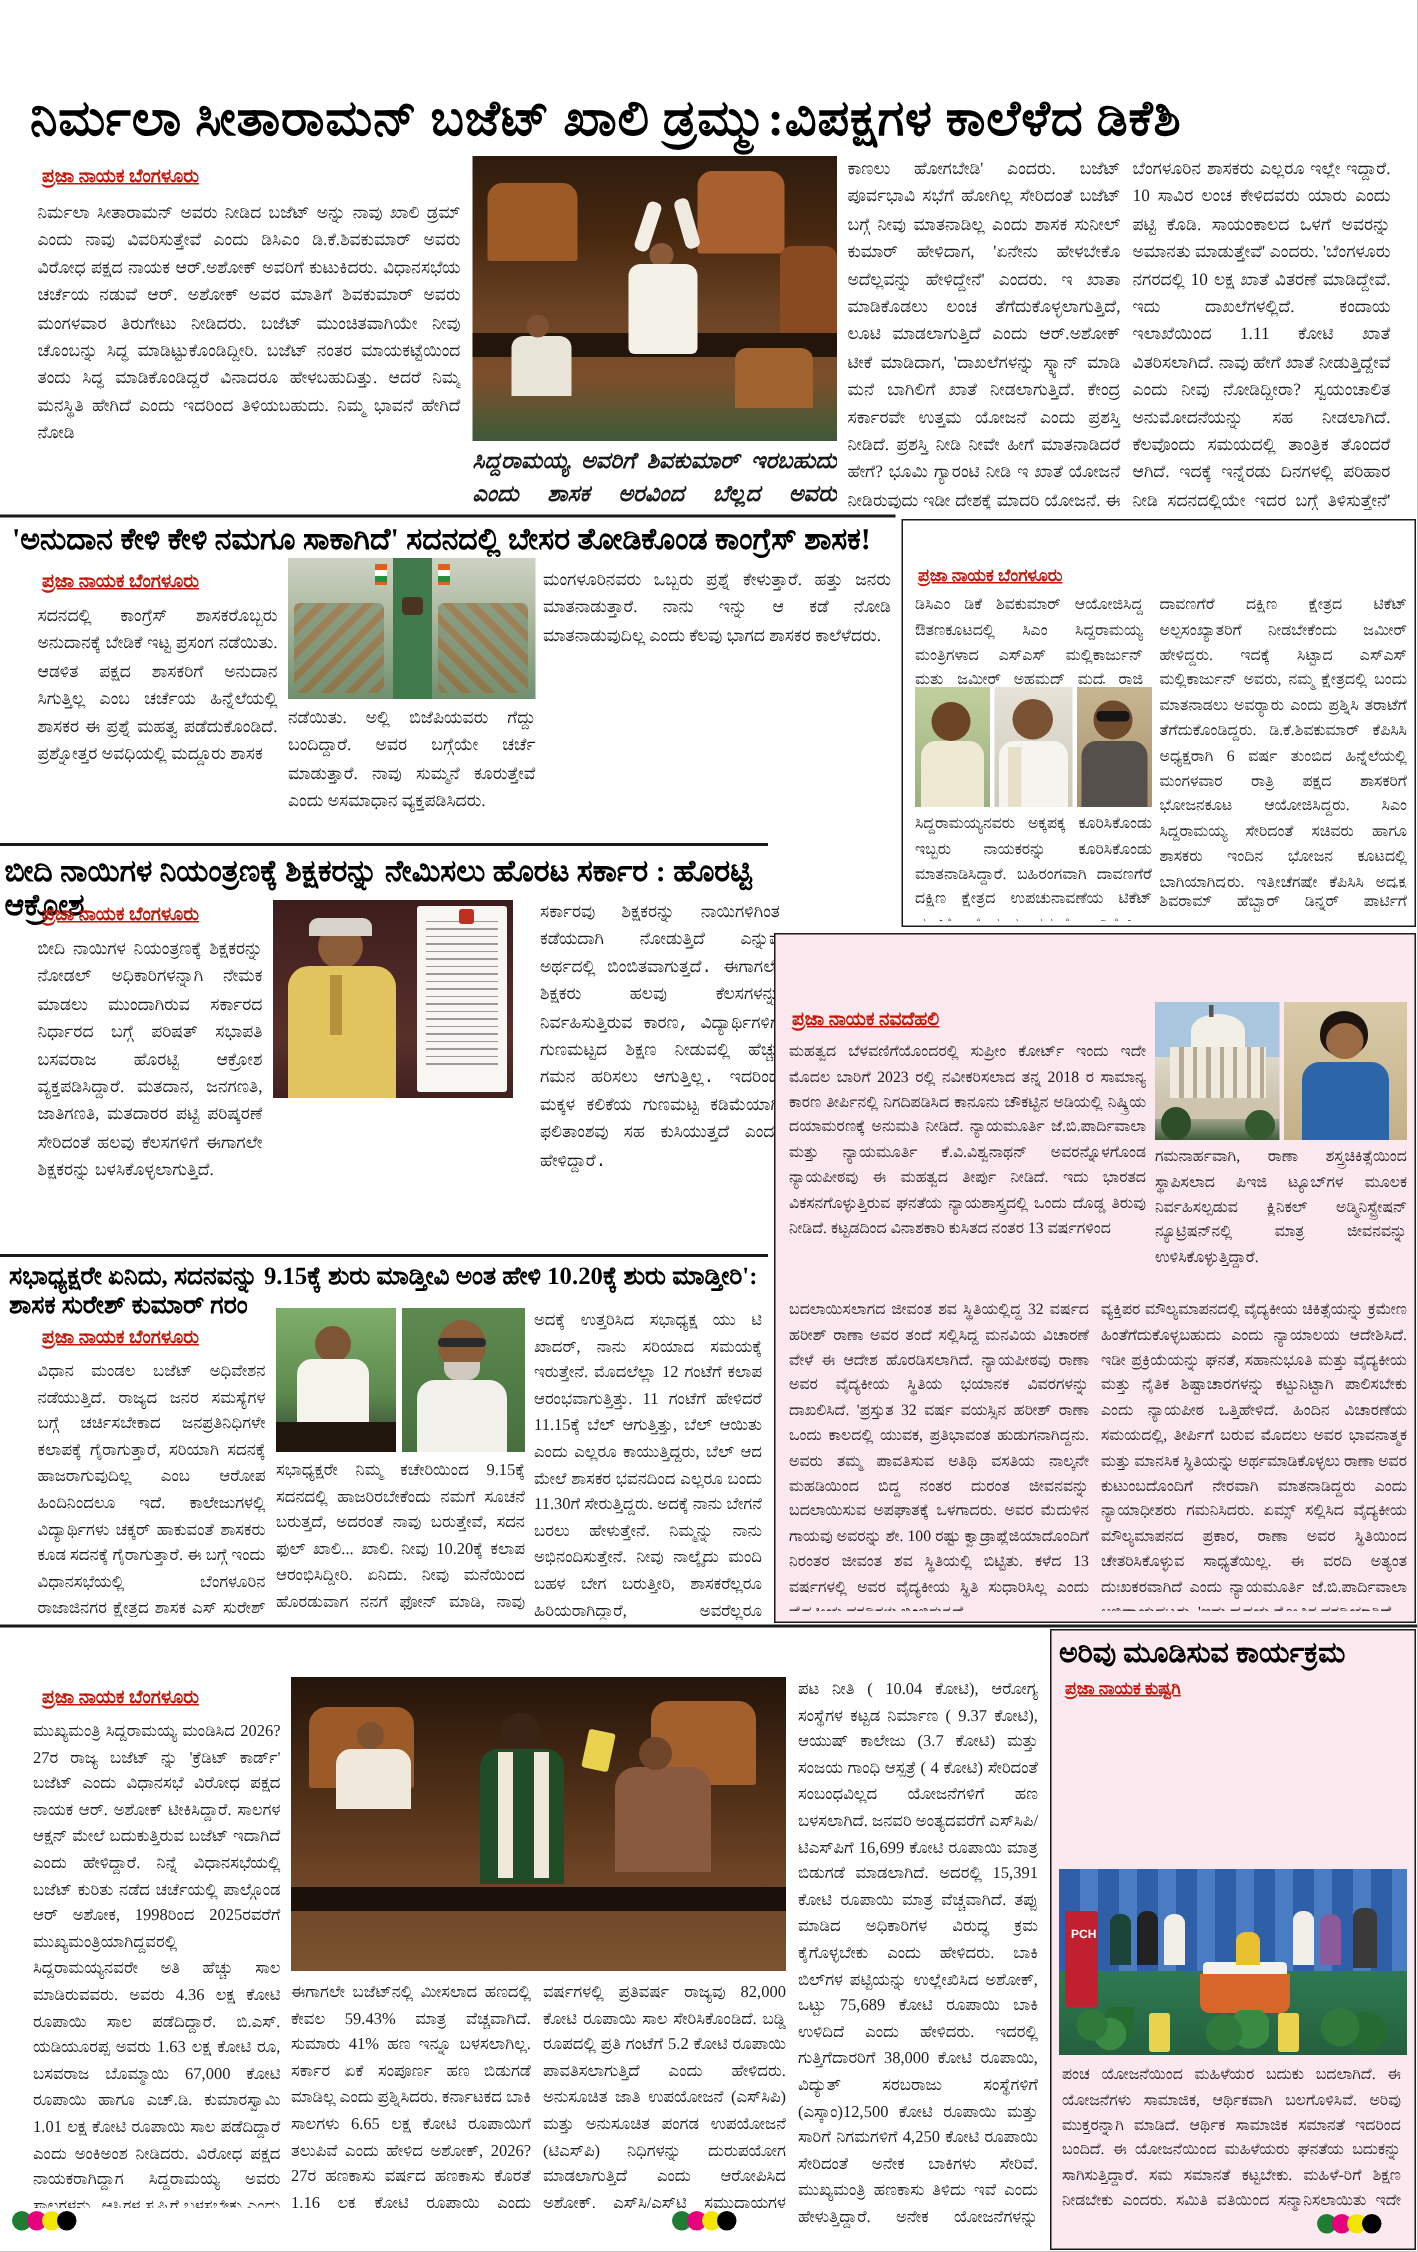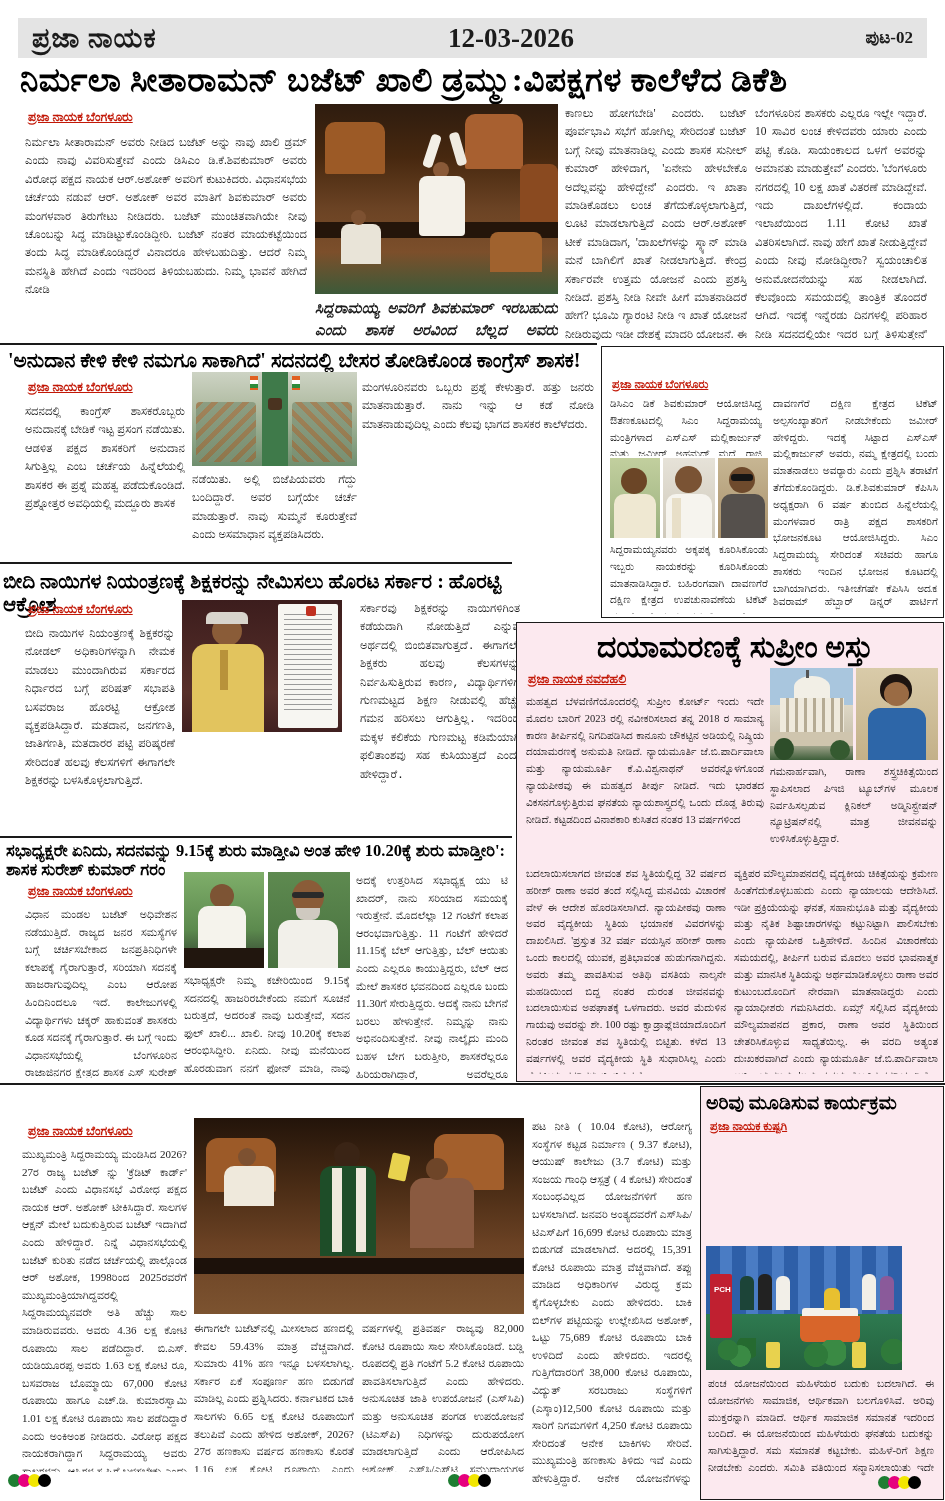--- a/index.html
+++ b/index.html
@@ -22,25 +22,20 @@
   .ph{position:absolute;overflow:hidden;}
   .ph div{position:absolute;}
   .regdots{display:flex;align-items:center;}
   .dot{width:13px;height:13px;border-radius:50%;margin-right:-3px;}
 </style>
 </head>
 <body>
 
 <div class="page">
 
-  <div class="abs masthead" style="left:18px;top:18px;width:909px;height:40px;">
-    <span class="mast-title">ಪ್ರಜಾ ನಾಯಕ</span>
-    <span class="mast-date">12-03-2026</span>
-    <span class="mast-page">ಪುಟ-02</span>
-  </div>
 
   <div class="abs hl main-hl" style="left:20px;top:62px;width:910px;height:42px;">ನಿರ್ಮಲಾ ಸೀತಾರಾಮನ್ ಬಜೆಟ್ ಖಾಲಿ ಡ್ರಮ್ಮು:ವಿಪಕ್ಷಗಳ ಕಾಲೆಳೆದ ಡಿಕೆಶಿ</div>
 
   <div class="abs byline" style="left:28px;top:110px;">ಪ್ರಜಾ ನಾಯಕ ಬೆಂಗಳೂರು</div>
   <div class="abs body-col" style="left:25px;top:133px;width:282px;height:205px;">ನಿರ್ಮಲಾ ಸೀತಾರಾಮನ್ ಅವರು ನೀಡಿದ ಬಜೆಟ್ ಅನ್ನು ನಾವು ಖಾಲಿ ಡ್ರಮ್ ಎಂದು ನಾವು ವಿವರಿಸುತ್ತೇವೆ ಎಂದು ಡಿಸಿಎಂ ಡಿ.ಕೆ.ಶಿವಕುಮಾರ್ ಅವರು ವಿರೋಧ ಪಕ್ಷದ ನಾಯಕ ಆರ್.ಅಶೋಕ್ ಅವರಿಗೆ ಕುಟುಕಿದರು. ವಿಧಾನಸಭೆಯ ಚರ್ಚೆಯ ನಡುವೆ ಆರ್. ಅಶೋಕ್ ಅವರ ಮಾತಿಗೆ ಶಿವಕುಮಾರ್ ಅವರು ಮಂಗಳವಾರ ತಿರುಗೇಟು ನೀಡಿದರು. ಬಜೆಟ್ ಮುಂಚಿತವಾಗಿಯೇ ನೀವು ಚೊಂಬನ್ನು ಸಿದ್ಧ ಮಾಡಿಟ್ಟುಕೊಂಡಿದ್ದೀರಿ. ಬಜೆಟ್ ನಂತರ ಮಾಯಕಟ್ಟೆಯಿಂದ ತಂದು ಸಿದ್ಧ ಮಾಡಿಕೊಂಡಿದ್ದರೆ ವಿನಾದರೂ ಹೇಳಬಹುದಿತ್ತು. ಆದರೆ ನಿಮ್ಮ ಮನಸ್ಥಿತಿ ಹೇಗಿದೆ ಎಂದು ಇದರಿಂದ ತಿಳಿಯಬಹುದು. ನಿಮ್ಮ ಭಾವನೆ ಹೇಗಿದೆ ನೋಡಿ</div>
 
   <div class="ph" style="left:315px;top:104px;width:243px;height:190px;background:linear-gradient(180deg,#2e1c0f 0%,#47280f 28%,#6b4324 55%,#7c4f2b 78%,#3c5a39 100%);">
     <div style="left:10px;top:18px;width:60px;height:52px;background:#9c5a26;border-radius:10px 10px 2px 2px;"></div>
     <div style="left:150px;top:10px;width:58px;height:55px;background:#a86030;border-radius:10px 10px 2px 2px;"></div>
     <div style="left:205px;top:60px;width:38px;height:60px;background:#8a4a20;border-radius:8px 8px 0 0;"></div>
@@ -129,21 +124,20 @@
   <div class="ph" style="left:268px;top:872px;width:82px;height:96px;background:linear-gradient(180deg,#5e8a50,#47703e);">
     <div style="left:24px;top:8px;width:32px;height:34px;border-radius:50%;background:#8a5c38;"></div>
     <div style="left:24px;top:20px;width:32px;height:6px;background:#2a2a2a;border-radius:3px;"></div>
     <div style="left:28px;top:36px;width:24px;height:12px;background:#cfc9c0;border-radius:0 0 8px 8px;"></div>
     <div style="left:10px;top:48px;width:60px;height:48px;background:#f2f0ea;border-radius:12px 12px 0 0;"></div>
   </div>
   <div class="abs body-col" style="left:184px;top:972px;width:166px;height:108px;font-size:11px;">ಸಭಾಧ್ಯಕ್ಷರೇ ನಿಮ್ಮ ಕಚೇರಿಯಿಂದ 9.15ಕ್ಕೆ ಸದನದಲ್ಲಿ ಹಾಜರಿರಬೇಕೆಂದು ನಮಗೆ ಸೂಚನೆ ಬರುತ್ತದೆ, ಅದರಂತೆ ನಾವು ಬರುತ್ತೇವೆ, ಸದನ ಫುಲ್ ಖಾಲಿ... ಖಾಲಿ. ನೀವು 10.20ಕ್ಕೆ ಕಲಾಪ ಆರಂಭಿಸಿದ್ದೀರಿ. ಏನಿದು. ನೀವು ಮನೆಯಿಂದ ಹೊರಡುವಾಗ ನನಗೆ ಫೋನ್ ಮಾಡಿ, ನಾವು ಕೂಡಲೇ ಇಲ್ಲಿಗೆ ಬರುತ್ತೇವೆ ಎಂದು ಗರಂ ಆಗಿಯೇ ಹೇಳಿದರು.</div>
   <div class="abs body-col" style="left:356px;top:872px;width:152px;height:208px;font-size:11px;">ಅದಕ್ಕೆ ಉತ್ತರಿಸಿದ ಸಭಾಧ್ಯಕ್ಷ ಯು ಟಿ ಖಾದರ್, ನಾನು ಸರಿಯಾದ ಸಮಯಕ್ಕೆ ಇರುತ್ತೇನೆ. ಮೊದಲೆಲ್ಲಾ 12 ಗಂಟೆಗೆ ಕಲಾಪ ಆರಂಭವಾಗುತ್ತಿತ್ತು. 11 ಗಂಟೆಗೆ ಹೇಳಿದರೆ 11.15ಕ್ಕೆ ಬೆಲ್ ಆಗುತ್ತಿತ್ತು, ಬೆಲ್ ಆಯಿತು ಎಂದು ಎಲ್ಲರೂ ಕಾಯುತ್ತಿದ್ದರು, ಬೆಲ್ ಆದ ಮೇಲೆ ಶಾಸಕರ ಭವನದಿಂದ ಎಲ್ಲರೂ ಬಂದು 11.30ಗೆ ಸೇರುತ್ತಿದ್ದರು. ಅದಕ್ಕೆ ನಾನು ಬೇಗನೆ ಬರಲು ಹೇಳುತ್ತೇನೆ. ನಿಮ್ಮನ್ನು ನಾನು ಅಭಿನಂದಿಸುತ್ತೇನೆ. ನೀವು ನಾಲ್ಕೈದು ಮಂದಿ ಬಹಳ ಬೇಗ ಬರುತ್ತೀರಿ, ಶಾಸಕರೆಲ್ಲರೂ ಹಿರಿಯರಾಗಿದ್ದಾರೆ, ಅವರೆಲ್ಲರೂ ಮಾದರಿಯಾಗಿರಬೇಕು ಎಂದರು. ಕಮಿಟಿಯಲ್ಲಿ ಕೋರಂನ್ನು ಕಡಿಮೆ ಮಾಡಿದ್ದೀರಿ. ಇಲ್ಲಿ ಕೂಡ ಅದೇ ರೀತಿ ಮಾಡಿ ಎಂದು ಸುರೇಶ್ ಕುಮಾರ್ ಹೇಳಿ ಸುಮ್ಮನಾದರು. ಕೊನೆಗೆ ಕಲಾಪ ಮುಂದುವರಿಯಿತು.</div>
 
   <div class="abs box pink" style="left:516px;top:622px;width:428px;height:460px;"></div>
-  <div class="abs hl" style="left:540px;top:630px;width:390px;font-size:30px;text-align:center;">ದಯಾಮರಣಕ್ಕೆ ಸುಪ್ರೀಂ ಅಸ್ತು</div>
   <div class="abs byline" style="left:528px;top:672px;">ಪ್ರಜಾ ನಾಯಕ ನವದೆಹಲಿ</div>
   <div class="abs body-col" style="left:526px;top:694px;width:238px;height:170px;font-size:10.5px;">ಮಹತ್ವದ ಬೆಳವಣಿಗೆಯೊಂದರಲ್ಲಿ ಸುಪ್ರೀಂ ಕೋರ್ಟ್ ಇಂದು ಇದೇ ಮೊದಲ ಬಾರಿಗೆ 2023 ರಲ್ಲಿ ನವೀಕರಿಸಲಾದ ತನ್ನ 2018 ರ ಸಾಮಾನ್ಯ ಕಾರಣ ತೀರ್ಪಿನಲ್ಲಿ ನಿಗದಿಪಡಿಸಿದ ಕಾನೂನು ಚೌಕಟ್ಟಿನ ಅಡಿಯಲ್ಲಿ ನಿಷ್ಕ್ರಿಯ ದಯಾಮರಣಕ್ಕೆ ಅನುಮತಿ ನೀಡಿದೆ. ನ್ಯಾಯಮೂರ್ತಿ ಜೆ.ಬಿ.ಪಾರ್ದಿವಾಲಾ ಮತ್ತು ನ್ಯಾಯಮೂರ್ತಿ ಕೆ.ವಿ.ವಿಶ್ವನಾಥನ್ ಅವರನ್ನೊಳಗೊಂಡ ನ್ಯಾಯಪೀಠವು ಈ ಮಹತ್ವದ ತೀರ್ಪು ನೀಡಿದೆ. ಇದು ಭಾರತದ ವಿಕಸನಗೊಳ್ಳುತ್ತಿರುವ ಘನತೆಯ ನ್ಯಾಯಶಾಸ್ತ್ರದಲ್ಲಿ ಒಂದು ದೊಡ್ಡ ತಿರುವು ನೀಡಿದೆ. ಕಟ್ಟಡದಿಂದ ವಿನಾಶಕಾರಿ ಕುಸಿತದ ನಂತರ 13 ವರ್ಷಗಳಿಂದ</div>
 
   <div class="ph" style="left:770px;top:668px;width:83px;height:92px;background:linear-gradient(180deg,#a9c6de 0%,#a9c6de 40%,#ded8c6 40%,#c8c0ac 78%,#3e5e3a 100%);">
     <div style="left:24px;top:8px;width:36px;height:22px;border-radius:50% 50% 0 0;background:#f2efe6;"></div>
     <div style="left:36px;top:2px;width:3px;height:8px;background:#555;"></div>
     <div style="left:10px;top:30px;width:64px;height:34px;background:repeating-linear-gradient(90deg,#efeadd 0 6px,#b5ab94 6px 9px);"></div>
     <div style="left:0;top:64px;width:83px;height:14px;background:#cfc5ae;"></div>
     <div style="left:4px;top:70px;width:20px;height:22px;border-radius:50%;background:#2e4e2a;"></div>
     <div style="left:60px;top:72px;width:20px;height:20px;border-radius:50%;background:#355a30;"></div>
@@ -179,21 +173,21 @@
   </div>
 
   <div class="abs body-col" style="left:194px;top:1320px;width:160px;height:152px;font-size:11px;">ಈಗಾಗಲೇ ಬಜೆಟ್‌ನಲ್ಲಿ ಮೀಸಲಾದ ಹಣದಲ್ಲಿ ಕೇವಲ 59.43% ಮಾತ್ರ ವೆಚ್ಚವಾಗಿದೆ. ಸುಮಾರು 41% ಹಣ ಇನ್ನೂ ಬಳಸಲಾಗಿಲ್ಲ. ಸರ್ಕಾರ ಏಕೆ ಸಂಪೂರ್ಣ ಹಣ ಬಿಡುಗಡೆ ಮಾಡಿಲ್ಲ ಎಂದು ಪ್ರಶ್ನಿಸಿದರು. ಕರ್ನಾಟಕದ ಬಾಕಿ ಸಾಲಗಳು 6.65 ಲಕ್ಷ ಕೋಟಿ ರೂಪಾಯಿಗೆ ತಲುಪಿವೆ ಎಂದು ಹೇಳಿದ ಅಶೋಕ್, 2026?27ರ ಹಣಕಾಸು ವರ್ಷದ ಹಣಕಾಸು ಕೊರತೆ 1.16 ಲಕ್ಷ ಕೋಟಿ ರೂಪಾಯಿ ಎಂದು ಅಂದಾಜಿಸಲಾಗಿದೆ. ಇದು ರಾಜ್ಯದ ಒಟ್ಟು ಆಂತರಿಕ ಉತ್ಪನ್ನದ (ಜಿಎಸ್‌ಡಿಪಿ) 2.95% ಆಗಿದೆ. ರಾಜ್ಯದ ಸಾಲ-ಜಿಎಸ್‌ಡಿಪಿ ಅನುಪಾತವು 25% ಗಡಿ ದಾಟಿದೆ. ವಿಶೇಷವಾಗಿ ಸರ್ಕಾರದ ಗ್ಯಾರಂಟಿ ಯೋಜನೆಗಳಿಗೆ ಹಣ-ಕಾಸು ಒದಗಿಸಲು ಸರ್ಕಾರ ಸಾಲಗಳ ಮೇಲೆ ಅವಲಂಬಿತವಾಗಿದೆ. ಕಳೆದ ಮೂರು</div>
   <div class="abs body-col" style="left:362px;top:1320px;width:162px;height:152px;font-size:11px;">ವರ್ಷಗಳಲ್ಲಿ ಪ್ರತಿವರ್ಷ ರಾಜ್ಯವು 82,000 ಕೋಟಿ ರೂಪಾಯಿ ಸಾಲ ಸೇರಿಸಿಕೊಂಡಿದೆ. ಬಡ್ಡಿ ರೂಪದಲ್ಲಿ ಪ್ರತಿ ಗಂಟೆಗೆ 5.2 ಕೋಟಿ ರೂಪಾಯಿ ಪಾವತಿಸಲಾಗುತ್ತಿದೆ ಎಂದು ಹೇಳಿದರು. ಅನುಸೂಚಿತ ಜಾತಿ ಉಪಯೋಜನೆ (ಎಸ್‌ಸಿಪಿ) ಮತ್ತು ಅನುಸೂಚಿತ ಪಂಗಡ ಉಪಯೋಜನೆ (ಟಿಎಸ್‌ಪಿ) ನಿಧಿಗಳನ್ನು ದುರುಪಯೋಗ ಮಾಡಲಾಗುತ್ತಿದೆ ಎಂದು ಆರೋಪಿಸಿದ ಅಶೋಕ್. ಎಸ್‌ಸಿ/ಎಸ್‌ಟಿ ಸಮುದಾಯಗಳ ಹಣವನ್ನು ದೋಚುವುದು ಸಾಮಾಜಿಕ ನ್ಯಾಯವಾಗುವುದಿಲ್ಲ. 1.56 ಲಕ್ಷ ಕೋಟಿ ರೂಪಾಯಿ ಮೀಸಲಾತಿಯಲ್ಲಿ ಐದು ಗ್ಯಾರಂಟಿ ಯೋಜನೆಗಳಿಗೆ ಹಣ ವರ್ಗಾಯಿಸಿದ ನಂತರ ಎಸ್‌ಸಿಪಿ/ಟಿಎಸ್‌ಪಿಗೆ ಕೇವಲ 30,000 ಕೋಟಿ ರೂಪಾಯಿ ಮಾತ್ರ ಉಳಿದಿವೆ. ಹುಲಿ ಸಂರಕ್ಷಣೆ (3.12 ಕೋಟಿ),</div>
   <div class="abs body-col" style="left:532px;top:1118px;width:160px;height:372px;font-size:11px;">ಪಟ ನೀತಿ ( 10.04 ಕೋಟಿ), ಆರೋಗ್ಯ ಸಂಸ್ಥೆಗಳ ಕಟ್ಟಡ ನಿರ್ಮಾಣ ( 9.37 ಕೋಟಿ), ಆಯುಷ್ ಕಾಲೇಜು (3.7 ಕೋಟಿ) ಮತ್ತು ಸಂಜಯ ಗಾಂಧಿ ಆಸ್ಪತ್ರೆ ( 4 ಕೋಟಿ) ಸೇರಿದಂತೆ ಸಂಬಂಧವಿಲ್ಲದ ಯೋಜನೆಗಳಿಗೆ ಹಣ ಬಳಸಲಾಗಿದೆ. ಜನವರಿ ಅಂತ್ಯದವರೆಗೆ ಎಸ್‌ಸಿಪಿ/ಟಿಎಸ್‌ಪಿಗೆ 16,699 ಕೋಟಿ ರೂಪಾಯಿ ಮಾತ್ರ ಬಿಡುಗಡೆ ಮಾಡಲಾಗಿದೆ. ಅದರಲ್ಲಿ 15,391 ಕೋಟಿ ರೂಪಾಯಿ ಮಾತ್ರ ವೆಚ್ಚವಾಗಿದೆ. ತಪ್ಪು ಮಾಡಿದ ಅಧಿಕಾರಿಗಳ ವಿರುದ್ಧ ಕ್ರಮ ಕೈಗೊಳ್ಳಬೇಕು ಎಂದು ಹೇಳಿದರು. ಬಾಕಿ ಬಿಲ್‌ಗಳ ಪಟ್ಟಿಯನ್ನು ಉಲ್ಲೇಖಿಸಿದ ಅಶೋಕ್, ಒಟ್ಟು 75,689 ಕೋಟಿ ರೂಪಾಯಿ ಬಾಕಿ ಉಳಿದಿದೆ ಎಂದು ಹೇಳಿದರು. ಇದರಲ್ಲಿ ಗುತ್ತಿಗೆದಾರರಿಗೆ 38,000 ಕೋಟಿ ರೂಪಾಯಿ, ವಿದ್ಯುತ್ ಸರಬರಾಜು ಸಂಸ್ಥೆಗಳಿಗೆ (ಎಸ್ಕಾಂ)12,500 ಕೋಟಿ ರೂಪಾಯಿ ಮತ್ತು ಸಾರಿಗೆ ನಿಗಮಗಳಿಗೆ 4,250 ಕೋಟಿ ರೂಪಾಯಿ ಸೇರಿದಂತೆ ಅನೇಕ ಬಾಕಿಗಳು ಸೇರಿವೆ. ಮುಖ್ಯಮಂತ್ರಿ ಹಣಕಾಸು ತಿಳಿದು ಇವೆ ಎಂದು ಹೇಳುತ್ತಿದ್ದಾರೆ. ಅನೇಕ ಯೋಜನೆಗಳನ್ನು ಘೋಷಿಸಿದ್ದಾರೆ ಆದರೆ ಯಾವುದಕ್ಕೂ ಸರಿಯಾಗಿ ಹಣ ಒದಗಿಸಿಲ್ಲ. ಇಲಾಖೆಗಳು ಗ್ಯಾರಂಟಿ ಯೋಜನೆಗಳಿಗೆ ನೀಡಿದ ಹಣವನ್ನೇ ಸಂಪೂರ್ಣವಾಗಿ ಬಳಸಲು ವಿಫಲವಾಗಿವೆ ಎಂದು ಅಶೋಕ್ ಆರೋಪಿಸಿದರು.</div>
 
   <div class="abs box pink" style="left:700px;top:1086px;width:244px;height:414px;"></div>
   <div class="abs hl" style="left:706px;top:1092px;width:232px;font-size:19px;">ಅರಿವು ಮೂಡಿಸುವ ಕಾರ್ಯಕ್ರಮ</div>
   <div class="abs byline" style="left:710px;top:1120px;font-size:11.5px;">ಪ್ರಜಾ ನಾಯಕ ಕುಷ್ಟಗಿ</div>
 
-  <div class="ph" style="left:706px;top:1246px;width:196px;height:124px;background:linear-gradient(180deg,#2e5fa8 0%,#3e6fb8 55%,#2e7a50 55%,#24603e 100%);">
+  <div class="ph" style="left:706px;top:1246px;width:232px;height:124px;background:linear-gradient(180deg,#2e5fa8 0%,#3e6fb8 55%,#2e7a50 55%,#24603e 100%);">
     <div style="left:0;top:0;width:232px;height:68px;background:repeating-linear-gradient(90deg,#2e5fa8 0 14px,#4a7cc4 14px 26px);"></div>
     <div style="left:4px;top:28px;width:22px;height:64px;background:#c02030;border-radius:2px;"></div>
     <div style="left:8px;top:40px;width:14px;height:36px;color:#fff;font-size:8px;font-weight:bold;line-height:1.1;font-family:'Liberation Sans',sans-serif;">PCH</div>
     <div style="left:96px;top:62px;width:56px;height:30px;background:#f4f1ea;border-radius:3px;"></div>
     <div style="left:94px;top:70px;width:60px;height:26px;background:#d8652a;border-radius:0 0 6px 6px;"></div>
     <div style="left:34px;top:30px;width:14px;height:34px;background:#1c4438;border-radius:6px 6px 0 0;"></div>
     <div style="left:52px;top:28px;width:14px;height:36px;background:#222;border-radius:6px 6px 0 0;"></div>
     <div style="left:70px;top:30px;width:14px;height:34px;background:#f2efe8;border-radius:6px 6px 0 0;"></div>
     <div style="left:118px;top:42px;width:16px;height:22px;background:#e8c030;border-radius:6px 6px 0 0;"></div>
     <div style="left:156px;top:28px;width:14px;height:36px;background:#f2efe8;border-radius:6px 6px 0 0;"></div>

